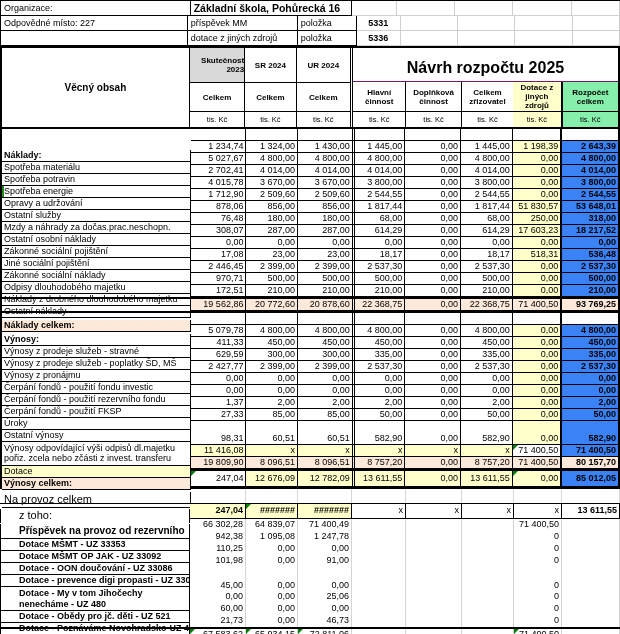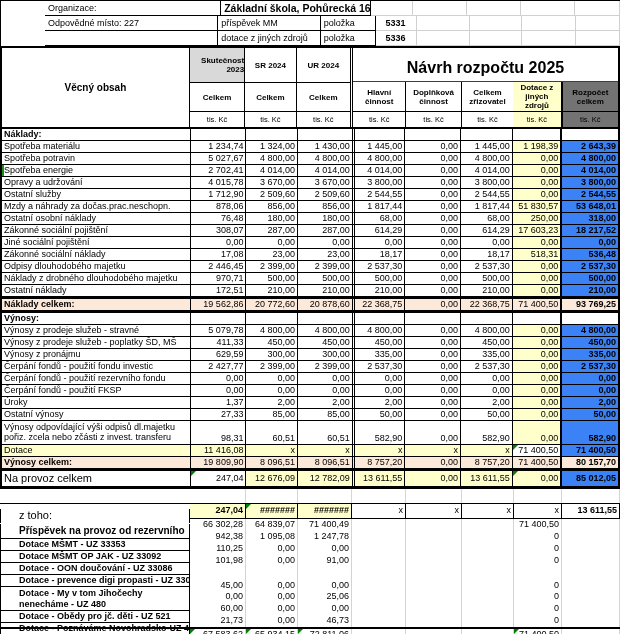--- a/index.html
+++ b/index.html
@@ -2,21 +2,21 @@
 <html><head>
 <meta charset="utf-8">
 <style>
   html,body{margin:0;padding:0;background:#fff;}
   #sheet{
     position:relative;width:620px;height:634px;background:#fff;overflow:hidden;
     font-family:"Liberation Sans","DejaVu Sans",sans-serif;color:#000;
   }
   
   .topinfo{border-top:1px solid #000;border-left:1px solid #000;}
-  .trow{display:flex;height:15px;line-height:14px;font-size:9px;padding-left:44px;}
+  .trow{display:flex;height:15px;line-height:14px;font-size:9px;}
   .trow>div{box-sizing:border-box;height:15px;overflow:hidden;white-space:nowrap;}
   .tc{border-right:1px solid #000;border-bottom:1px solid #000;padding-left:3px;}
   .gc{border-right:1px solid #d0d0d0;border-bottom:1px solid #d0d0d0;text-align:center;}
   .wA{width:190px}.wB{width:162px}.wB2{width:112px}.wC{width:60px}
   .g1{width:45px}.g2{width:58px}.g3{width:58px}.g4{width:59px}.g5{width:48px}
   .bold11{font-weight:bold;font-size:10.5px;}
   .boldnum{font-weight:bold;}
   
   .maintable{border:2px solid #000;box-sizing:border-box;width:620px;}
   .thead{display:flex;height:81px;border-bottom:2px solid #000;}
@@ -27,28 +27,28 @@
   .h-top{height:36px;border-bottom:1px solid #000;font-size:8px;font-weight:bold;display:flex;align-items:center;justify-content:center;text-align:right;line-height:9px;}
   .h-mid{height:30px;border-bottom:1px solid #000;font-size:8px;font-weight:bold;display:flex;align-items:center;justify-content:center;text-align:center;line-height:9px;}
   .h-unit{height:15px;font-size:7.5px;display:flex;align-items:center;justify-content:center;}
   .h-navrh{width:268px;border-left:3px double #000;display:flex;flex-direction:column;}
   .h-navrh-top{height:36px;border-bottom:1px solid #701a75;font-size:16px;font-weight:bold;display:flex;align-items:center;justify-content:center;margin-top:6px;}
   .h-navrh-cols{display:flex;height:45px;}
   .h-navrh-cols .h-col{height:45px;}
   .h-mid2{height:30px;border-bottom:1px solid #000;font-size:8px;font-weight:bold;display:flex;align-items:center;justify-content:center;text-align:center;line-height:9px;}
   .gray{background:#D9D9D9;}
   .ybg{background:#FFFFCC;}
-  .pbg{background:#737373;}
+  .pbg{background:#86efac;}
   .thickleft{border-left:2px solid #000 !important;border-right:none !important;}
   .w1{width:56px}.w2{width:52px}.w3{width:54px}.w4{width:54px}.w5{width:56px}.w6{width:52px}.w7{width:48px}.w8{width:58px}
   
   .mrow{display:flex;height:12px;font-size:9px;line-height:11px;}
   .mrow .cell{box-sizing:border-box;height:100%;overflow:hidden;white-space:nowrap;text-align:right;padding-right:2px;
     border-right:1px solid #000;border-bottom:1px solid #000;position:relative;}
-  .mrow .lab{width:190px;text-align:left;padding-left:2px;padding-right:8px;}
+  .mrow .lab{width:190px;text-align:left;padding-left:2px;padding-right:8px;margin-top:21px;}
   .col1{width:56px}.col2{width:52px}.col3{width:54px;border-right:none !important;}
   .col4{width:54px;border-left:3px double #000;}
   .col5{width:56px}.col6{width:52px}
   .col7{width:48px;border-right:none !important;}
   .col8{width:58px;border-left:2px solid #000;border-right:none !important;font-weight:bold;}
   .main .col7{background:#FFFFCC;}
   .main .col8{background:#3b82f6;}
   .s-section .lab{font-weight:bold;}
   .s-section .col7,.s-section .col8{background:#fff;}
   .s-total .cell{background:#FDE9D9 !important;}

